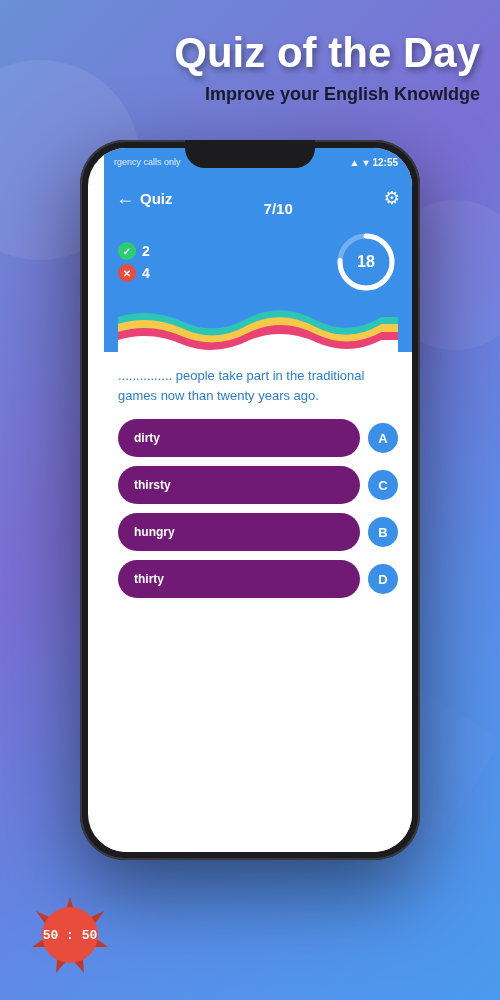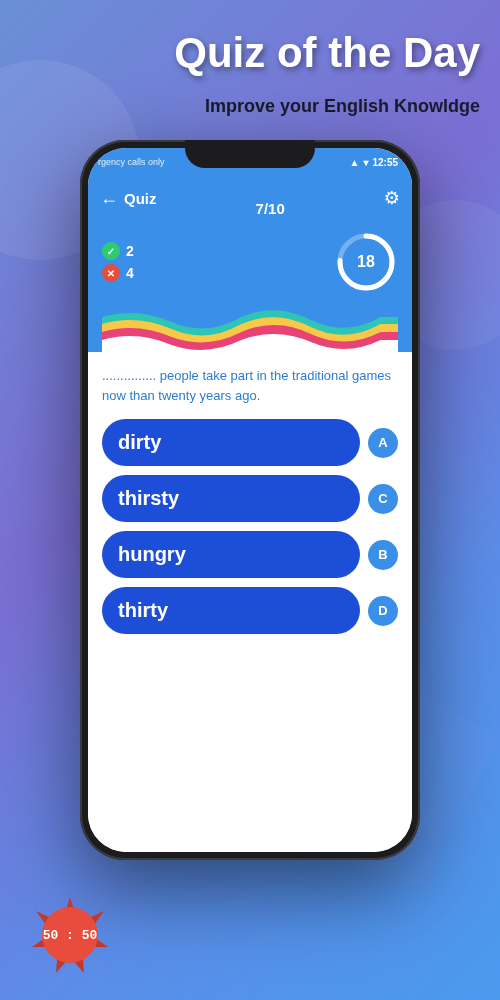--- a/index.html
+++ b/index.html
@@ -66,21 +66,21 @@
       font-weight: 900;
       color: white;
       text-shadow: 2px 3px 6px rgba(0,0,0,0.4);
       line-height: 1.1;
     }
 
     .sub-title {
       font-size: 18px;
       font-weight: 700;
       color: #1a1a2e;
-      margin-top: 20px;
+      margin-top: 8px;
       text-shadow: none;
     }
 
     
     .phone-container {
       position: absolute;
       top: 140px;
       left: 50%;
       transform: translateX(-50%);
       width: 340px;
@@ -114,20 +114,21 @@
     
     .phone-screen {
       position: absolute;
       top: 8px;
       left: 8px;
       right: 8px;
       bottom: 8px;
       border-radius: 38px;
       overflow: hidden;
       background: white;
+      padding-left: 16px;
     }
 
     
     .status-bar {
       background: #3a8fe8;
       height: 28px;
       display: flex;
       align-items: center;
       justify-content: space-between;
       padding: 0 14px 0 10px;
@@ -287,25 +288,25 @@
     
     .answer-option {
       display: flex;
       align-items: center;
       gap: 8px;
       margin-bottom: 9px;
     }
 
     .answer-pill {
       flex: 1;
-      background: #1d4ed8;
+      background: #701a75;
       border-radius: 25px;
       padding: 12px 16px;
       color: white;
-      font-size: 20px;
+      font-size: 12px;
       font-weight: 600;
     }
 
     .answer-letter {
       width: 30px;
       height: 30px;
       background: #3a8fe8;
       border-radius: 50%;
       display: flex;
       align-items: center;

